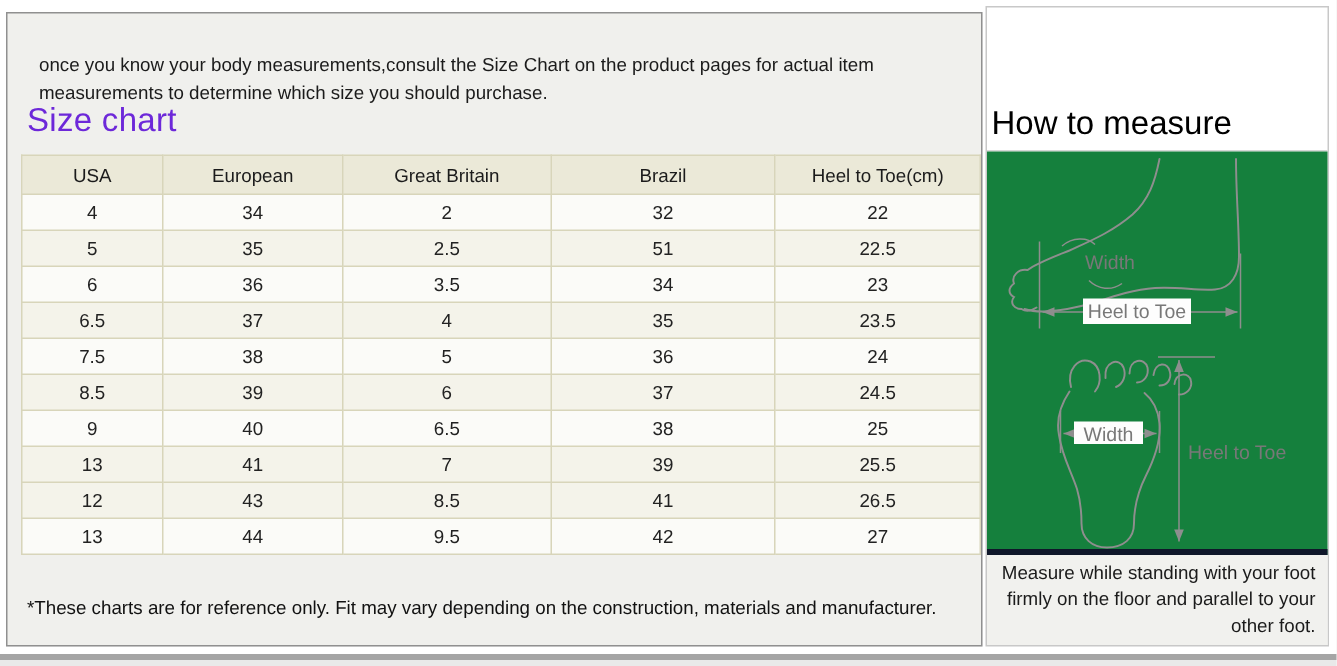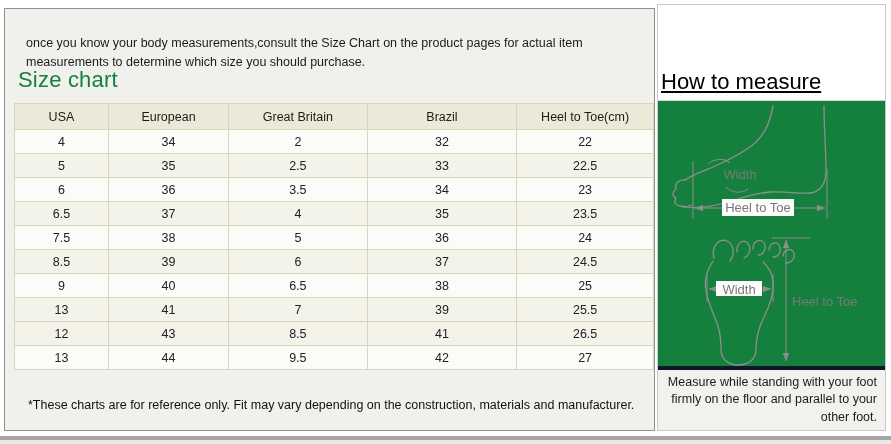--- a/index.html
+++ b/index.html
@@ -13,48 +13,48 @@
   .left-panel{
     position:absolute;left:4px;top:8px;width:651px;height:423px;
     background:#f0f0ed;border:1px solid #909090;box-sizing:border-box;
   }
   .intro{
     position:absolute;left:21px;top:12px;width:612px;
     font-size:12.5px;line-height:1.55;color:#1b1b1b;
   }
   .size-title{
     position:absolute;left:13px;top:58px;
-    font-size:22px;color:#15803d;letter-spacing:0.2px;
+    font-size:22px;color:#6d28d9;letter-spacing:0.2px;
   }
   table.size-table{
     position:absolute;left:9px;top:94px;width:640px;
     border-collapse:collapse;table-layout:fixed;padding-left:35px;
   }
   table.size-table th{
     background:#ebe9d8;border:1px solid #d8d5ba;height:23px;
     font-weight:400;font-size:12.5px;color:#1b1b1b;text-align:center;
   }
   table.size-table td{
     border:1px solid #d8d5ba;height:21px;
     font-size:12.5px;color:#222;text-align:center;background:#fbfbf8;
   }
   table.size-table tr.alt td{background:#f4f3ea;}
   .footnote{
-    position:absolute;left:23px;top:389px;
+    position:absolute;left:13px;top:389px;
     font-size:12.5px;color:#111;
   }
   
   .right-panel{
     position:absolute;left:657px;top:4px;width:229px;height:427px;
     background:#ffffff;border:1px solid #c8c8c8;box-sizing:border-box;
   }
   .rp-header{
     height:96px;border-bottom:1px solid #d6d6d6;box-sizing:border-box;
     display:flex;align-items:flex-end;padding:0 0 5px 3px;
-    font-size:22px;color:#000;text-decoration:underline;
+    font-size:22px;color:#000;
   }
   .rp-diagrams{
     height:269px;border-bottom:4px solid #0f172a;box-sizing:border-box;
     position:relative;background:#15803d;overflow:hidden;
   }
   .svg-side{position:absolute;left:12px;top:2px;}
   .svg-print{position:absolute;left:10px;top:127px;}
   .rp-note{
     height:60px;background:#f1f1ee;box-sizing:border-box;
     display:flex;align-items:center;justify-content:center;
@@ -103,21 +103,21 @@
           <td>4</td>
           <td>34</td>
           <td>2</td>
           <td>32</td>
           <td>22</td>
         </tr>
         <tr class="alt">
           <td>5</td>
           <td>35</td>
           <td>2.5</td>
-          <td>33</td>
+          <td>51</td>
           <td>22.5</td>
         </tr>
         <tr>
           <td>6</td>
           <td>36</td>
           <td>3.5</td>
           <td>34</td>
           <td>23</td>
         </tr>
         <tr class="alt">

